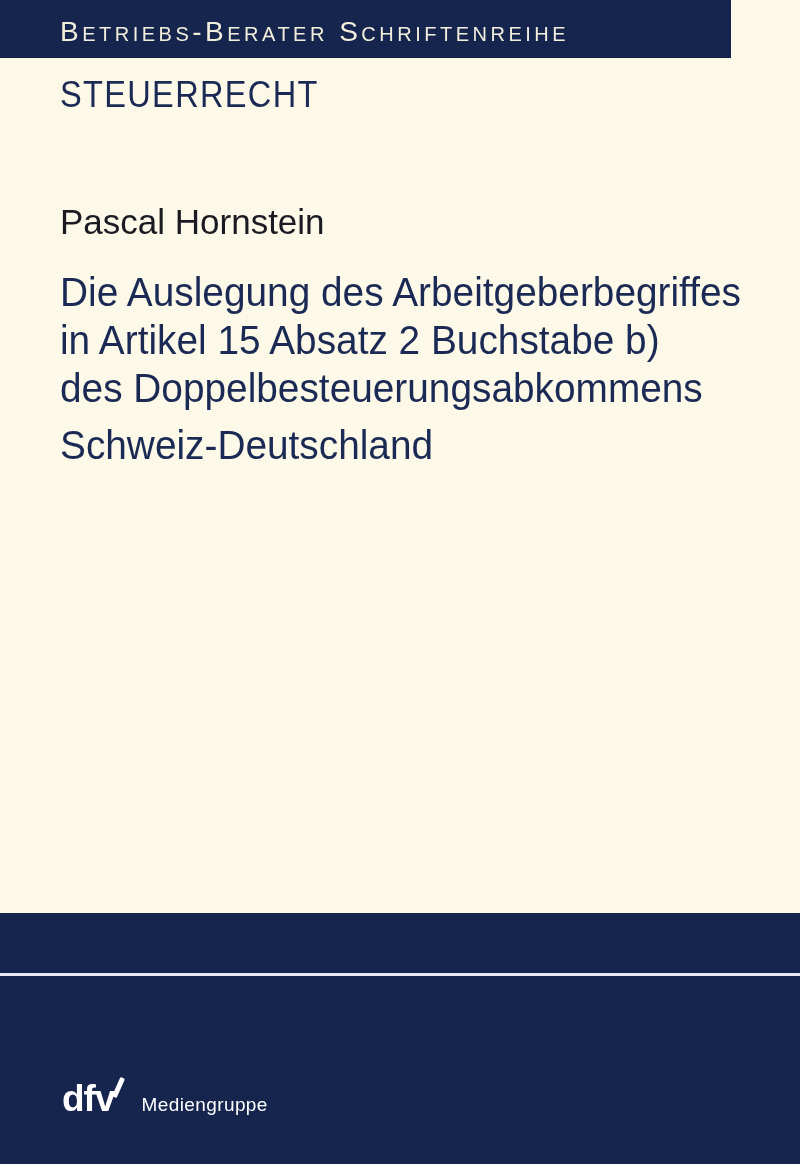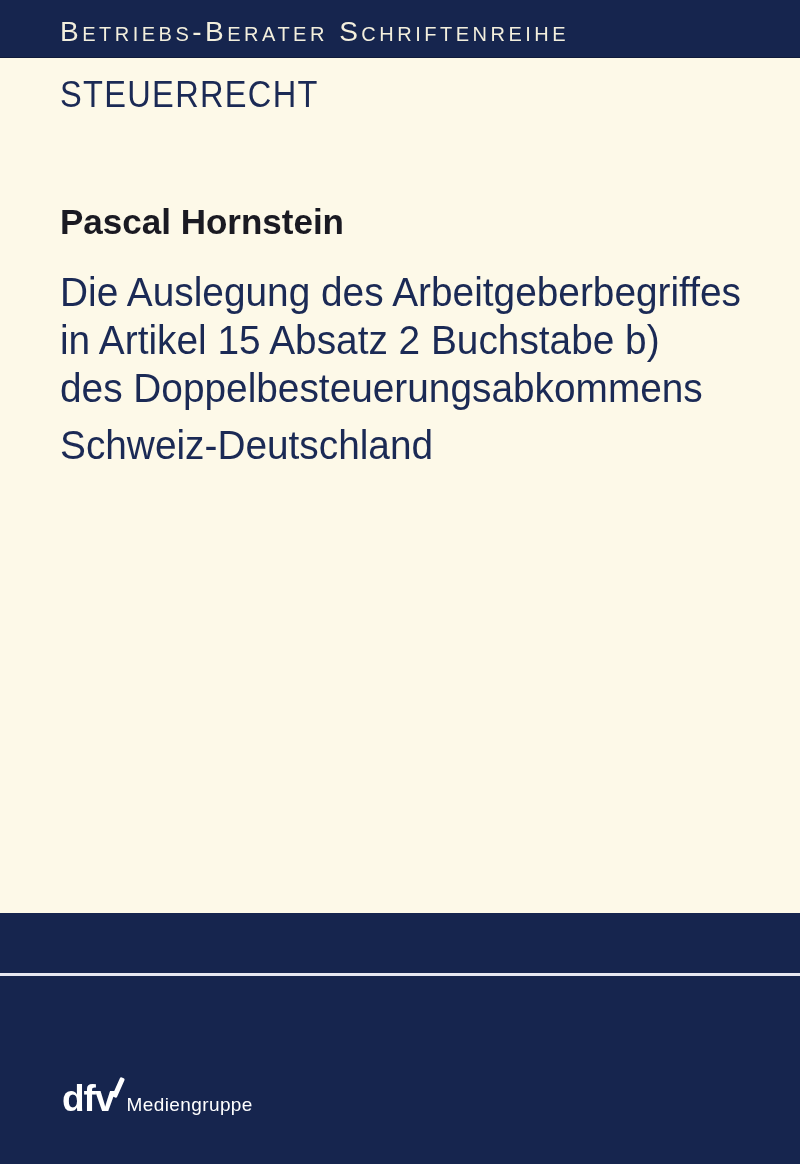--- a/index.html
+++ b/index.html
@@ -7,21 +7,21 @@
     position:relative;
     width:800px;height:1164px;
     margin:0 auto;
     background:#fdf9e8;
     overflow:hidden;
     font-family:"Liberation Sans",sans-serif;
   }
 
   
   .top-band{
-    position:absolute;left:0;top:0;width:800px;height:57px;
+    position:absolute;left:0;top:0;width:731px;height:57px;
     background:#16254e;
     border-bottom:1px solid rgba(0,0,0,.25);
     display:flex;align-items:center;
   }
   .series-title{
     margin-left:60px;
     padding-top:7px;
     color:#f3efdd;
     font-size:28px;
     font-variant:small-caps;
@@ -40,21 +40,21 @@
     transform:scaleX(0.88);
     transform-origin:left top;
     white-space:nowrap;
   }
 
   
   .author{
     position:absolute;left:60px;top:202px;
     color:#1a1a22;
     font-size:35px;
-    font-weight:700;
+    font-weight:400;
     white-space:nowrap;
   }
   .title-block{
     position:absolute;left:60px;top:268px;
     color:#1b2a55;
     font-size:40px;
     font-weight:400;
     line-height:48px;
     transform:scaleX(0.97);
     transform-origin:left top;
@@ -85,21 +85,21 @@
   .dfv-prime{
     display:inline-block;
     width:5px;height:21px;
     background:#ffffff;
     border-radius:1.5px;
     transform:rotate(24deg);
     position:relative;top:-13px;left:1px;
     margin-right:7px;
   }
   .dfv-name{
-    font-size:19px;font-weight:400;letter-spacing:.4px;
+    font-size:19px;font-weight:400;letter-spacing:.4px;margin-left:15px;
   }
 
   
   .rw-logo{
     position:absolute;left:502px;top:135px;width:240px;
     color:#ffffff;
   }
   .rw-letters{
     font-family:"Liberation Serif",serif;
     font-weight:700;

